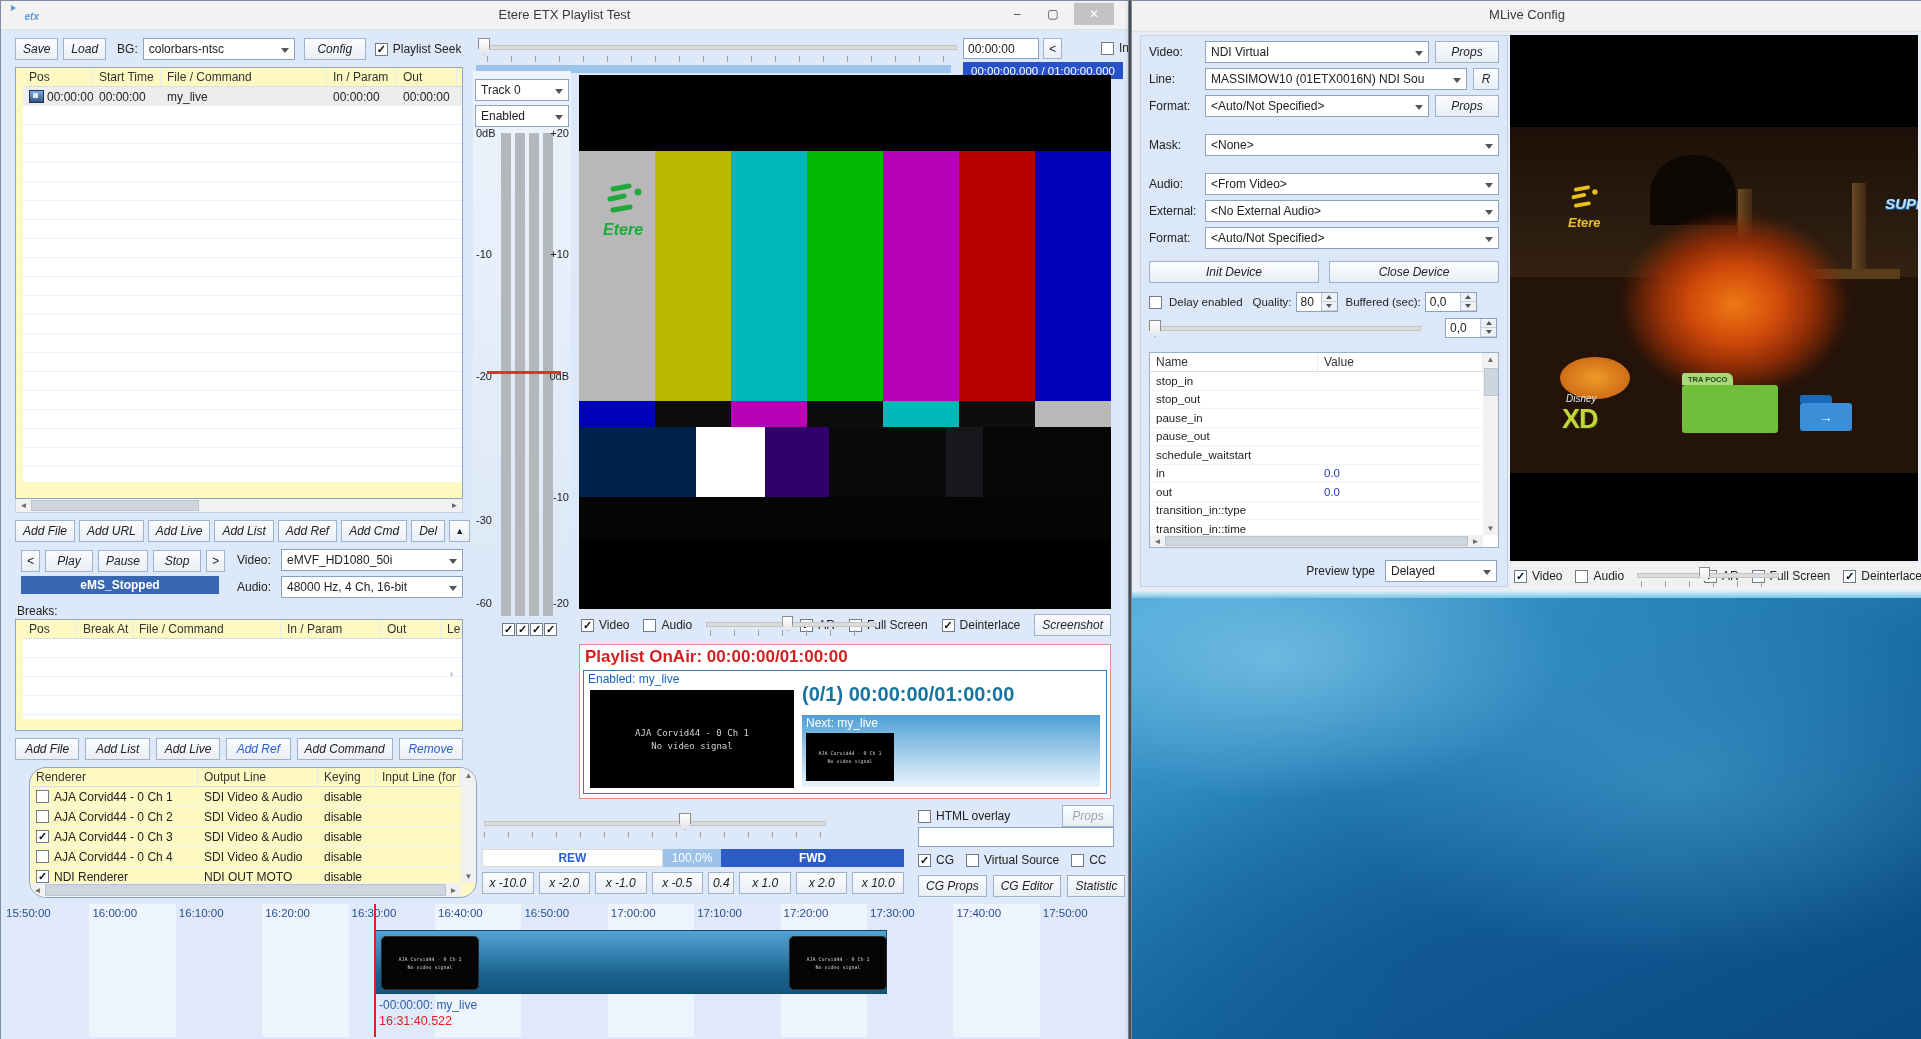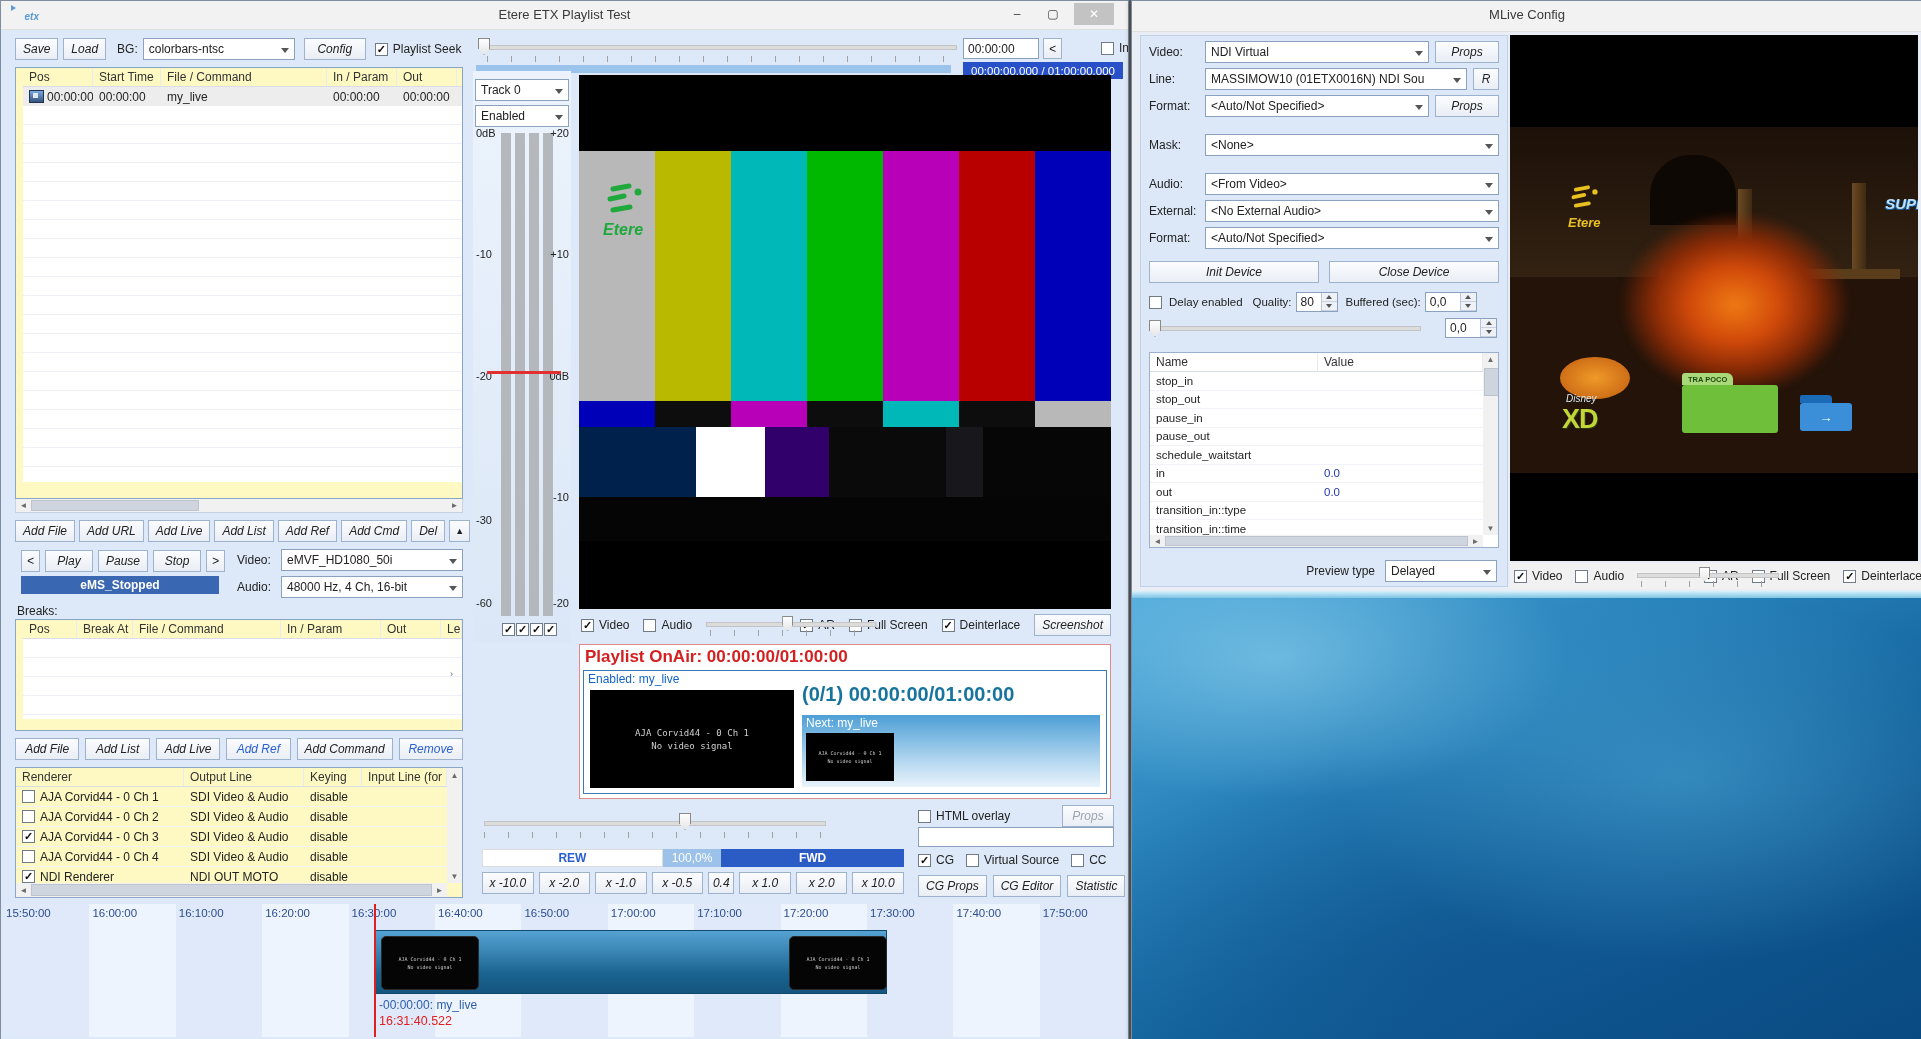--- a/index.html
+++ b/index.html
@@ -55,21 +55,21 @@
   #av-selects{left:236px;top:548px;width:226px;}
   .avrow{display:flex;align-items:center;margin-bottom:5px;}
   .avrow .lbl{width:44px;font-size:12px;color:#222;}
   .avrow .dd{flex:1;}
   #breaks-label{left:16px;top:603px;font-size:12px;color:#222;}
   #br-table{left:14px;top:618px;width:448px;height:112px;}
   #br-head{display:grid;grid-template-columns:54px 56px 148px 100px 60px 1fr;border-bottom:1px solid #d7dee8;}
   #br-empty{height:80px;}
   #br-corner{position:absolute;right:3px;bottom:1px;color:#6a6a6a;font-size:9px;}
   #br-btns{left:14px;top:737px;width:448px;height:22px;display:flex;gap:6px;}
-  #rd-table{left:14px;top:766px;width:448px;height:131px;}
+  #rd-table{left:28px;top:766px;width:448px;height:131px;border-radius:17px;}
   #rd-grid{position:absolute;left:0;top:0;right:15px;bottom:14px;overflow:hidden;}
   #rd-head{display:grid;grid-template-columns:168px 120px 58px 1fr;border-bottom:1px solid #d7dee8;}
   .rd-row{display:grid;grid-template-columns:168px 120px 58px 1fr;height:19px;border-bottom:1px solid #f0f3f7;}
   #rd-vscroll{position:absolute;right:0;top:0;width:15px;bottom:14px;flex-direction:column;display:flex;background:#f1f1f1;}
   #rd-vscroll .sa{width:100%;height:14px;}
   #rd-hscroll{position:absolute;left:0;bottom:0;right:15px;height:14px;}
   
   #seek-track{left:486px;top:44px;width:468px;height:3px;}
   #seek-thumb{left:477px;top:37px;}
   #seek-ticks{left:486px;top:55px;width:468px;}

